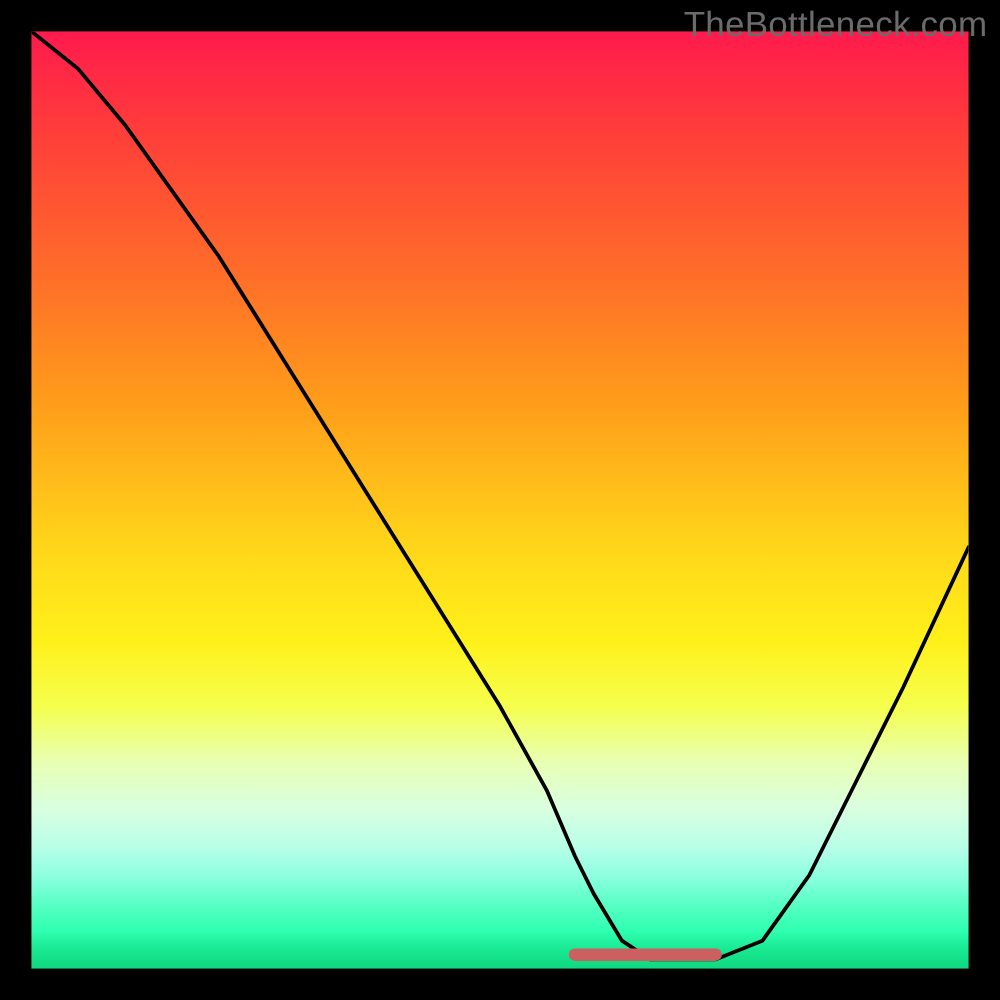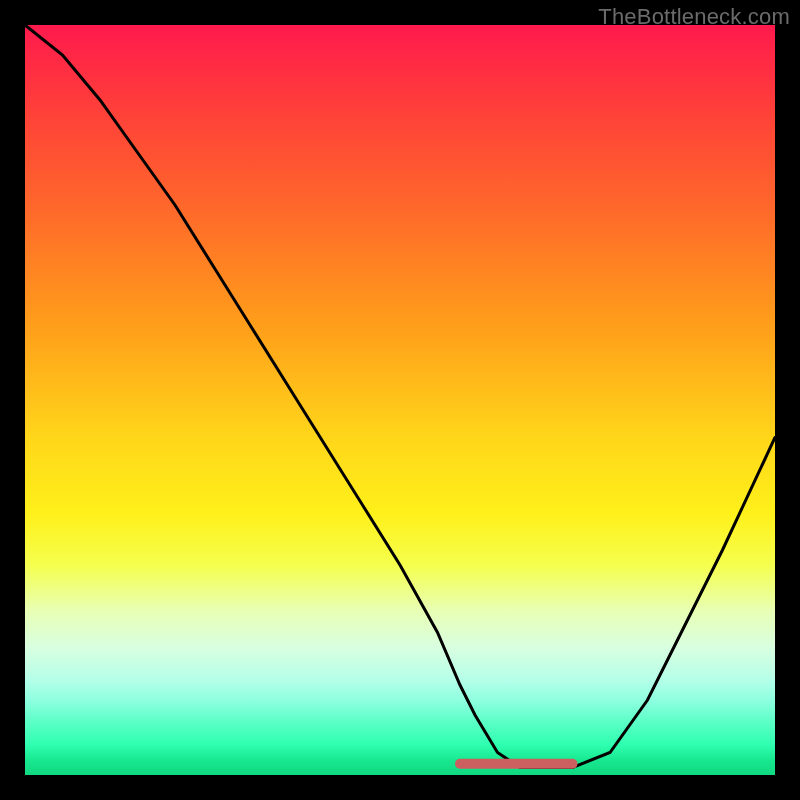--- a/index.html
+++ b/index.html
@@ -57,21 +57,21 @@
     left: 0;
     top: 0;
     width: 100%;
     height: 100%;
   }
   .watermark {
     position: absolute;
     top: 4px;
     right: 10px;
     color: #6b6b6b;
-    font-size: 22px;
+    font-size: 28px;
     letter-spacing: 0.2px;
     font-weight: 400;
     user-select: none;
   }
 </style>
 </head>
 <body>
 
 <div class="frame"></div>
 

